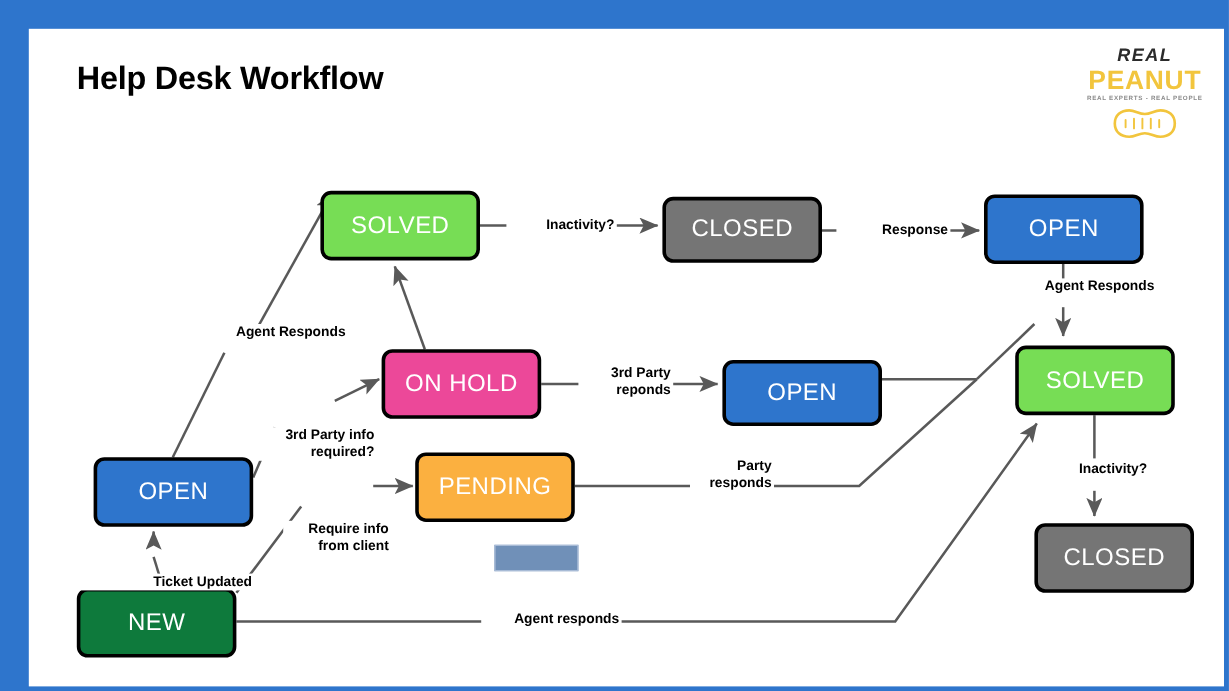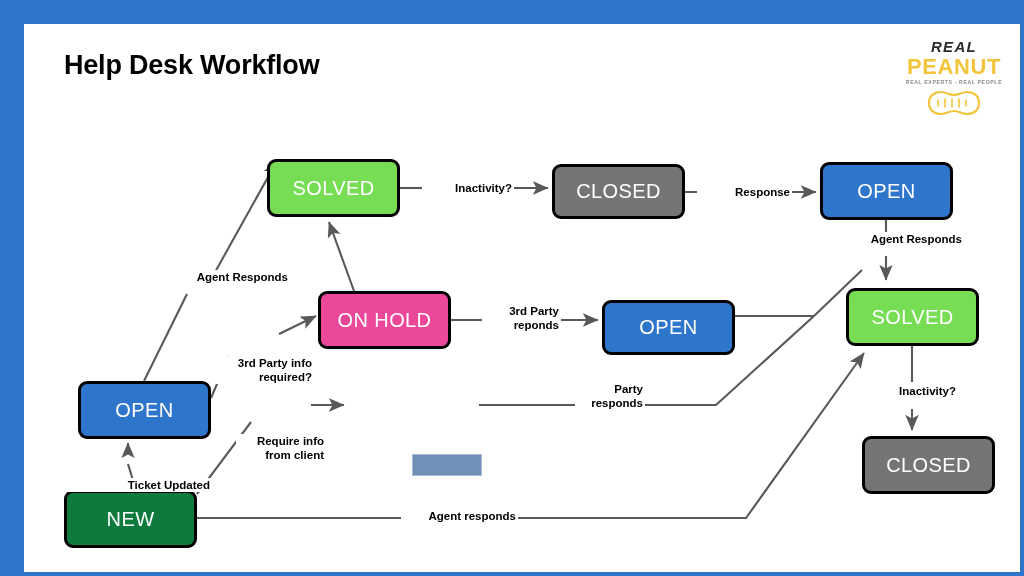--- a/index.html
+++ b/index.html
@@ -190,20 +190,23 @@
     </div>
 
     <div class="node" style="left:243px; top:135px; width:133px; height:58px; background:#77DD55;">
       <span>SOLVED</span>
     </div>
 
     <div class="node" style="left:294px; top:267px; width:133px; height:58px; background:#ec4899;">
       <span>ON HOLD</span>
     </div>
 
+    <div class="node" style="left:322px; top:353px; width:133px; height:58px; background:#FBB040;">
+      <span>PENDING</span>
+    </div>
 
     <div class="node" style="left:528px; top:140px; width:133px; height:55px; background:#757575;">
       <span>CLOSED</span>
     </div>
 
     <div class="node" style="left:578px; top:276px; width:133px; height:55px; background:#2E75CC;">
       <span>OPEN</span>
     </div>
 
     <div class="node" style="left:796px; top:138px; width:133px; height:58px; background:#2E75CC;">

